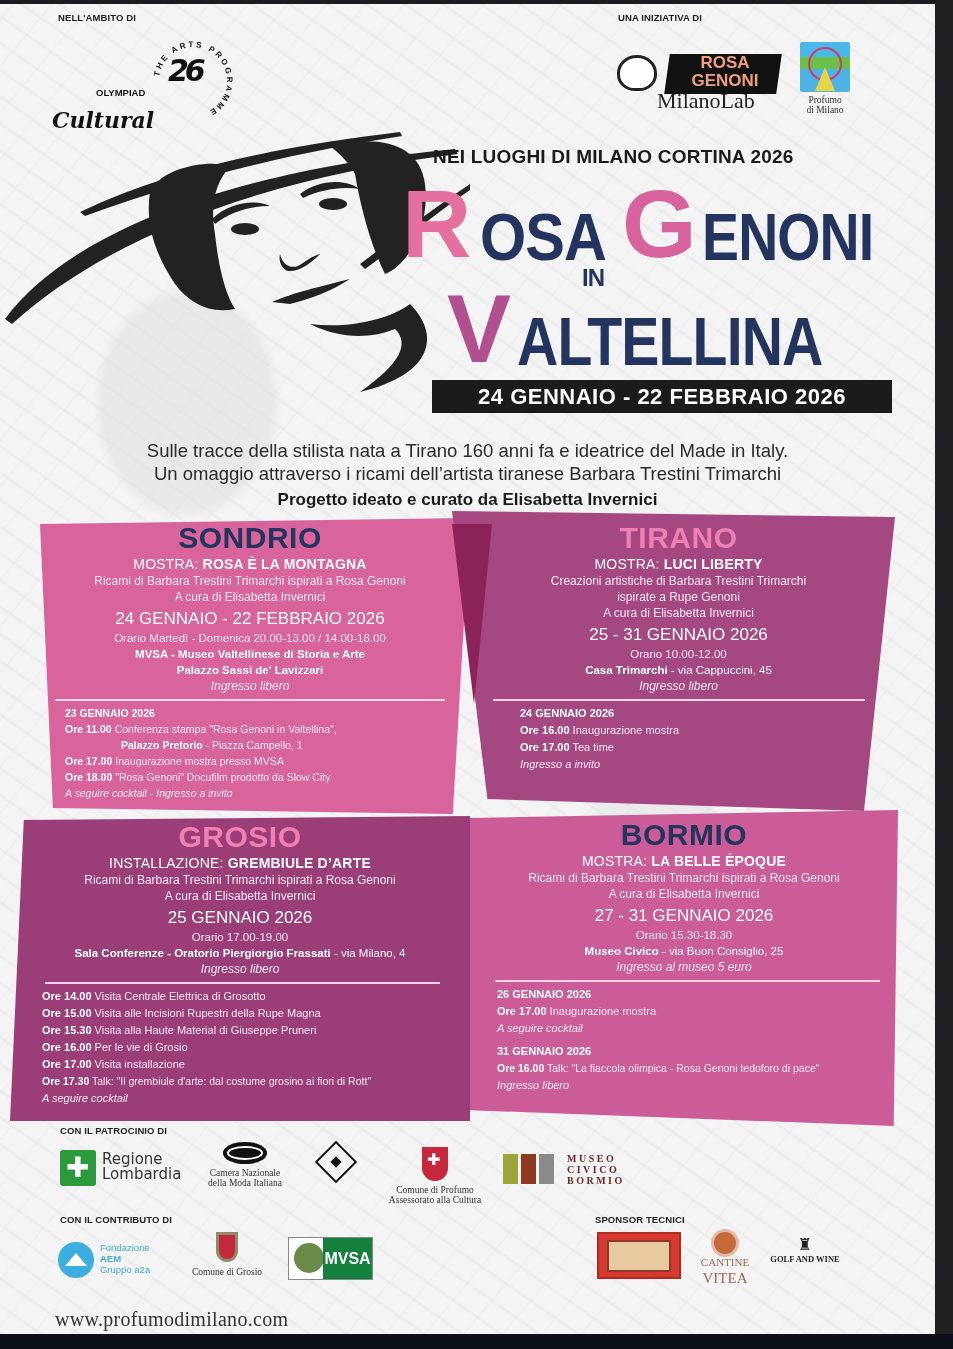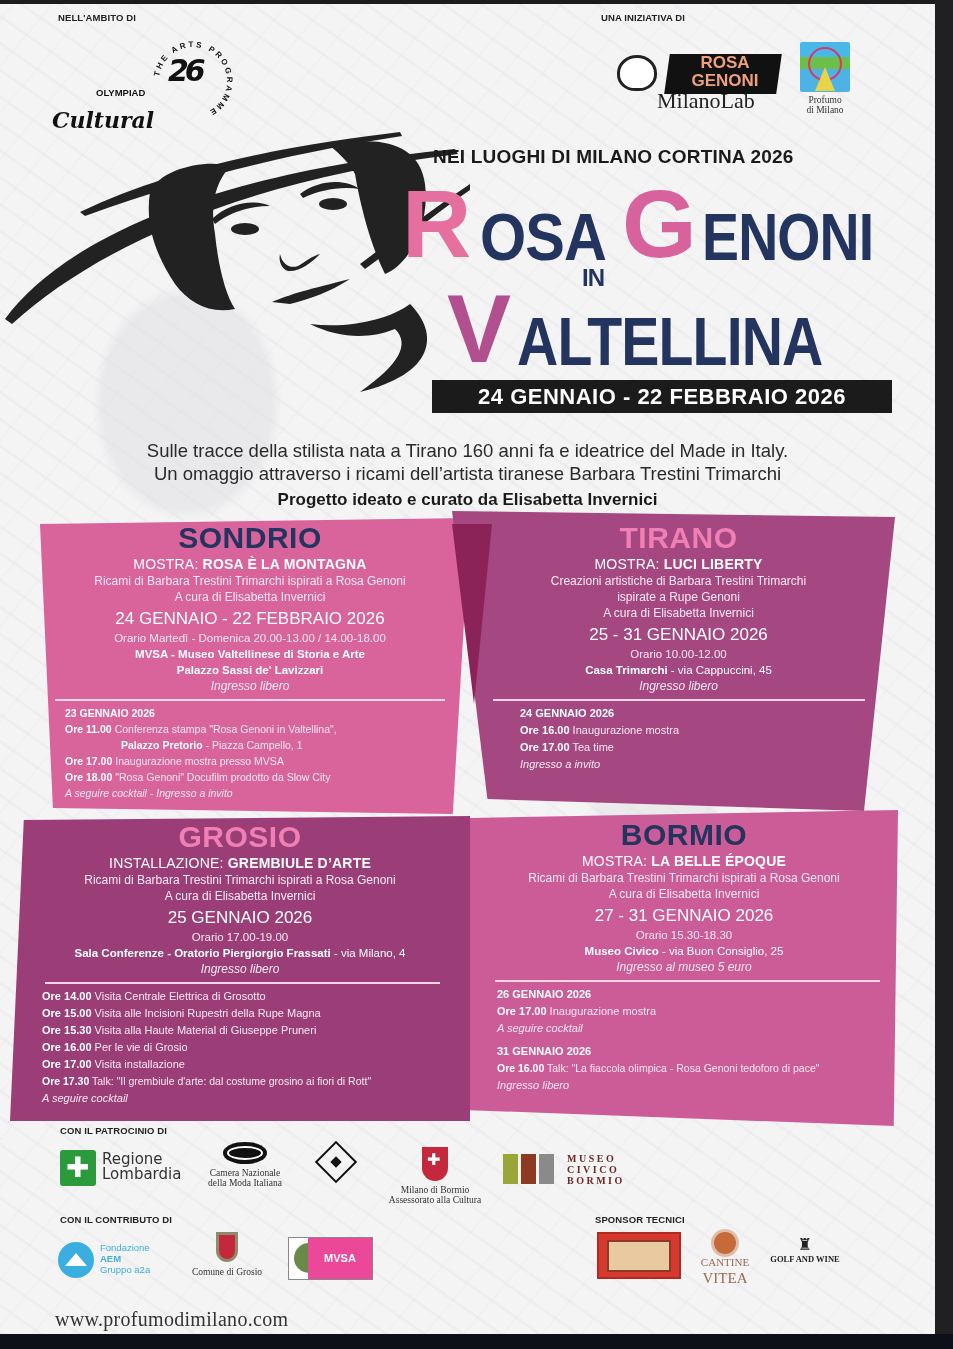--- a/index.html
+++ b/index.html
@@ -122,21 +122,21 @@
   #aem-logo .c { position: absolute; left: 0; top: 2px; width: 36px; height: 36px; border-radius: 50%; background: #3aaee0; }
   #aem-logo .c::after { content:""; position:absolute; left:7px; top:11px; border-left:11px solid transparent; border-right:11px solid transparent; border-bottom:13px solid #fff; }
   #aem-logo .t { position: absolute; left: 42px; top: 2px; font-family: "Liberation Sans", sans-serif; font-size: 9.5px; line-height: 11px; color: #3aaee0; }
   #aem-logo .t b { font-weight: bold; }
 
   #grosio-logo { left: 182px; top: 1228px; width: 90px; height: 60px; }
   #grosio-logo .crest { width: 22px; height: 30px; margin: 0 auto 5px; background: #c5283d; border: 3px solid #8c8c6a; border-radius: 0 0 11px 11px; }
 
   #mvsa-logo { left: 288px; top: 1233px; width: 85px; height: 43px; border: 1px solid #888; background: #fff; }
   #mvsa-logo .l { position: absolute; left: 5px; top: 5px; width: 30px; height: 30px; border-radius: 50%; background: #6a8a4a; }
-  #mvsa-logo .r { position: absolute; right: 0; top: 0; width: 64px; height: 41px; background: #ec4899; color: #fff; font-family: "Liberation Sans", sans-serif; font-weight: bold; font-size: 11px; line-height: 41px; text-align: center; }
+  #mvsa-logo .r { position: absolute; right: 0; top: 0; width: 49px; height: 41px; background: #15803d; color: #fff; font-family: "Liberation Sans", sans-serif; font-weight: bold; font-size: 16px; line-height: 41px; text-align: center; }
 
   #tech1-logo { left: 597px; top: 1228px; width: 84px; height: 47px; background: #d63a2f; border: 2px solid #b02a22; }
   #tech1-logo .in { position: absolute; left: 8px; top: 6px; width: 64px; height: 32px; background: #e8c9a0; border: 2px solid #8a3a28; }
   #vitea-logo { left: 697px; top: 1228px; width: 56px; height: 50px; text-align: center; }
   #vitea-logo .sun { width: 22px; height: 22px; margin: 0 auto; border-radius: 50%; background: #c66a3a; box-shadow: 0 0 0 3px rgba(198,106,58,0.4); }
   #vitea-logo .t { font-family: "Liberation Serif", serif; font-size: 11px; line-height: 11px; color: #9b6a55; margin-top: 3px; }
   #vitea-logo .t2 { font-size: 15px; line-height: 14px; }
   #golf-logo { left: 765px; top: 1232px; width: 80px; height: 40px; text-align: center; }
   #golf-logo .ic { font-size: 16px; line-height: 18px; color: #222; }
   #golf-logo .t { font-family: "Liberation Serif", serif; font-weight: bold; font-size: 8.5px; color: #222; }
@@ -146,21 +146,21 @@
 </head>
 <body>
 
 <div id="top-bar"></div>
 <div id="right-bar"></div>
 <div id="bottom-bar"></div>
 
 <div id="poster">
 
   <div class="abs small-cap" style="left:58px;top:8px;">NELL'AMBITO DI</div>
-  <div class="abs small-cap" style="left:601px;top:8px;text-align:right;">UNA INIZIATIVA DI</div>
+  <div class="abs small-cap" style="left:618px;top:8px;text-align:right;">UNA INIZIATIVA DI</div>
 
   <div id="olympiad-logo" class="abs">
     <svg width="90" height="80" viewBox="0 0 90 80">
       <defs>
           <path id="ring" d="M45,40 m-34,0 a34,34 0 1,1 68,0 a34,34 0 1,1 -68,0"></path>
         </defs>
       <text font-family="Liberation Sans, sans-serif" font-weight="bold" font-size="8" fill="#111" letter-spacing="2.5">
         <textPath href="#ring" startOffset="2%">THE ARTS   PROGRAMME</textPath>
       </text>
     </svg>
@@ -341,21 +341,21 @@
     </div>
   </div>
 
   <div id="sfm-logo" class="abs">
     <div class="dia"></div>
   </div>
 
   <div id="bormio-comune-logo" class="abs">
     <div class="crest"></div>
     <div class="logo-caption">
-      <div>Milano di Bormio</div>
+      <div>Comune di Profumo</div>
       <div>Assessorato alla Cultura</div>
     </div>
   </div>
 
   <div id="museo-logo" class="abs">
     <div class="b" style="left:0;background:#9aa63a;"></div>
     <div class="b" style="left:18px;background:#8e3a22;"></div>
     <div class="b" style="left:36px;background:#8a8a8a;"></div>
     <div class="t">
       <div>MUSEO</div>

